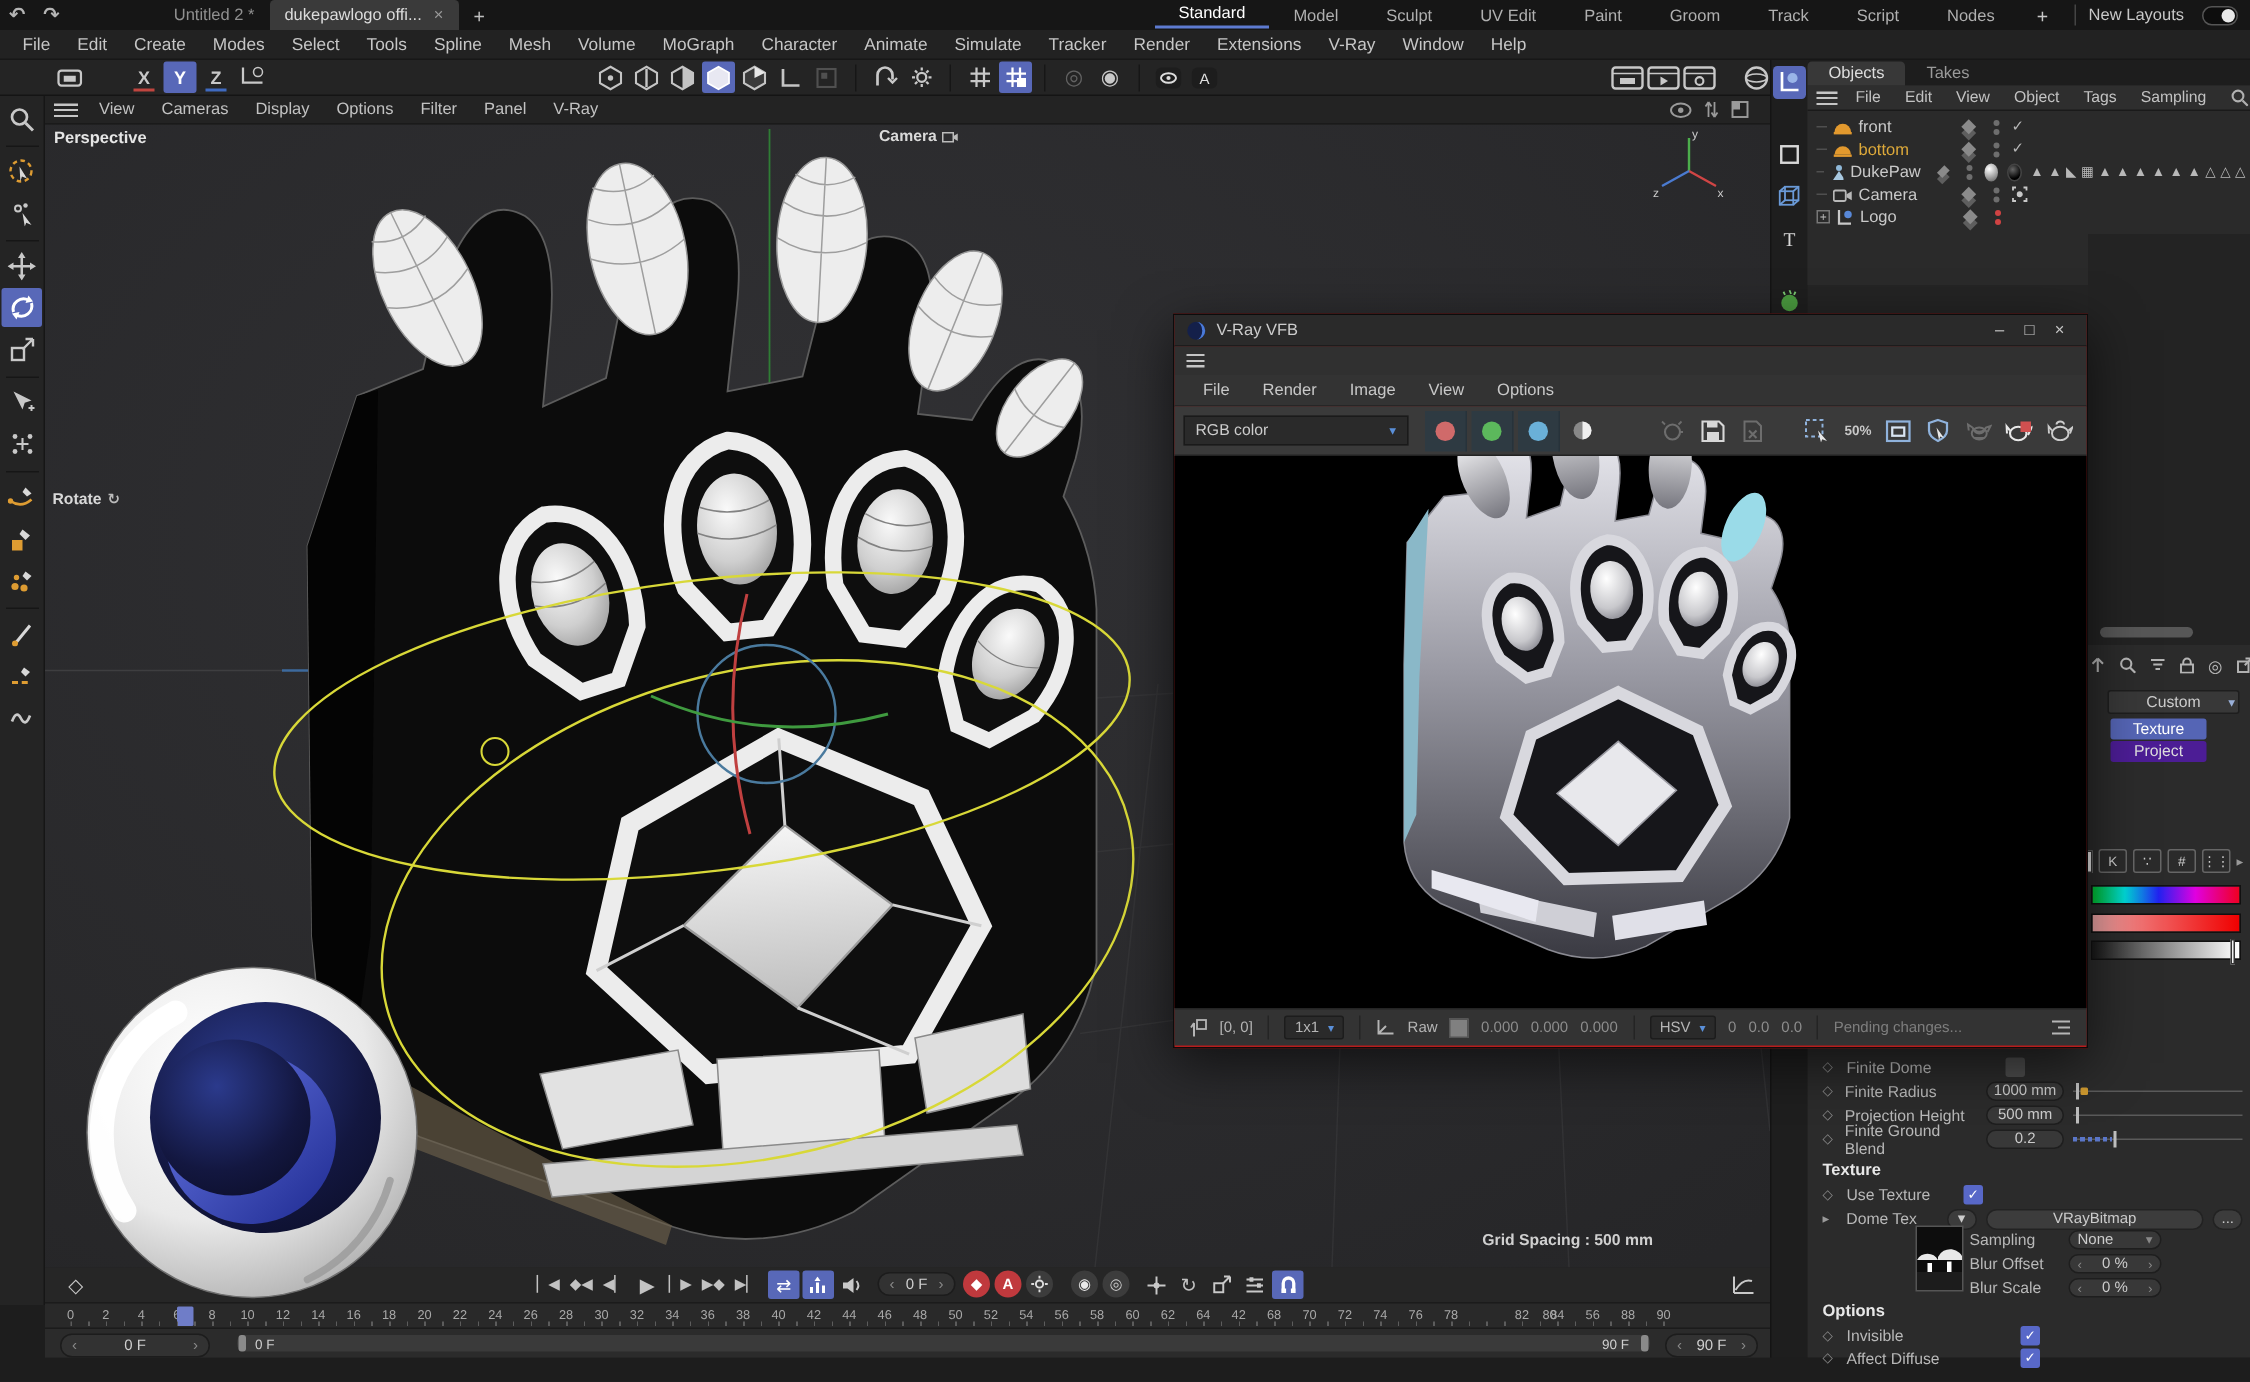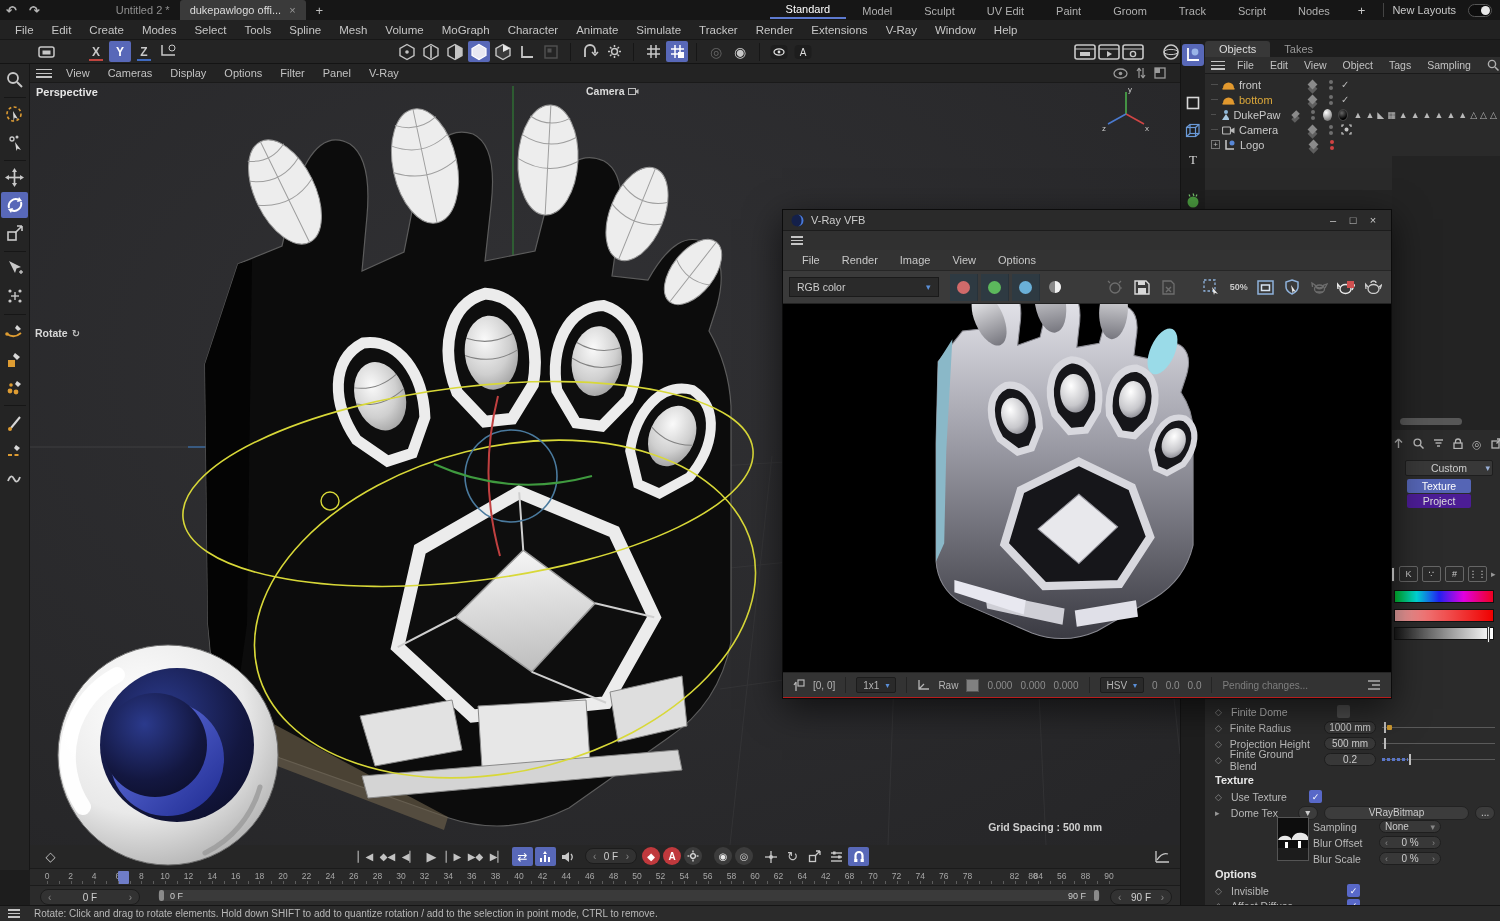--- a/index.html
+++ b/index.html
@@ -834,24 +834,20 @@
         <i class="rhandle" style="right:1px"></i>
       </span>
       <span class="rfld" style="left:1080px;width:62px">
         <span class="ar">‹</span>
           <span>90 F</span>
           <span class="ar">›</span>
       </span>
     </div>
   </section>
 
-  <footer class="statusbar abs">
-    <span class="ham"></span>
-    <span class="txt">Rotate: Click and drag to rotate elements. Hold down SHIFT to add to quantize rotation / add to the selection in point mode, CTRL to remove.</span>
-  </footer>
 
   <aside class="rstrip abs">
     <span class="rsbtn on">
         <svg width="16" height="16">
           <path d="M3,1 V13 H14" stroke="#fff" fill="none" stroke-width="1.8"></path>
           <circle cx="10" cy="5" r="3.4" fill="#9ab4e8"></circle>
         </svg>
       </span>
     <span style="height:14px"></span>
     <span class="rsbtn">

